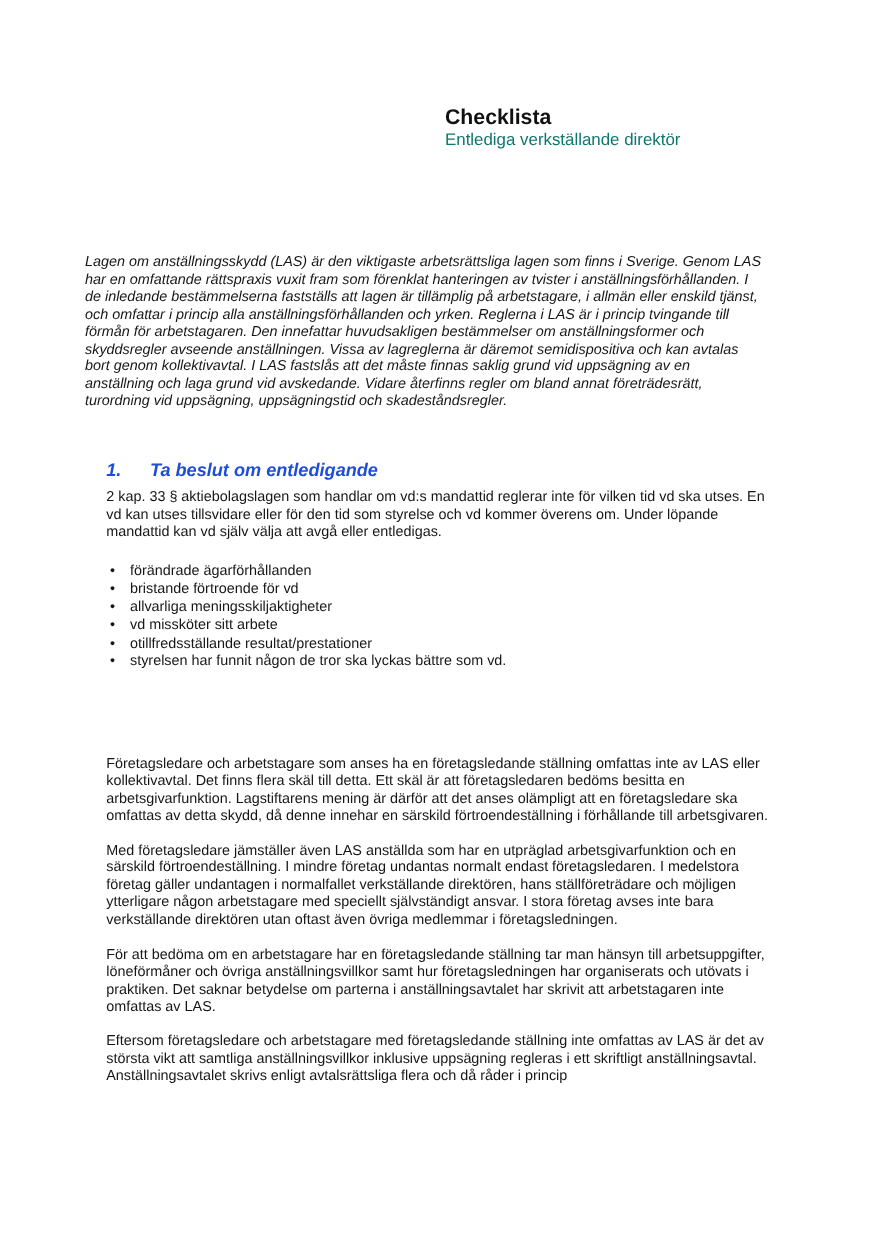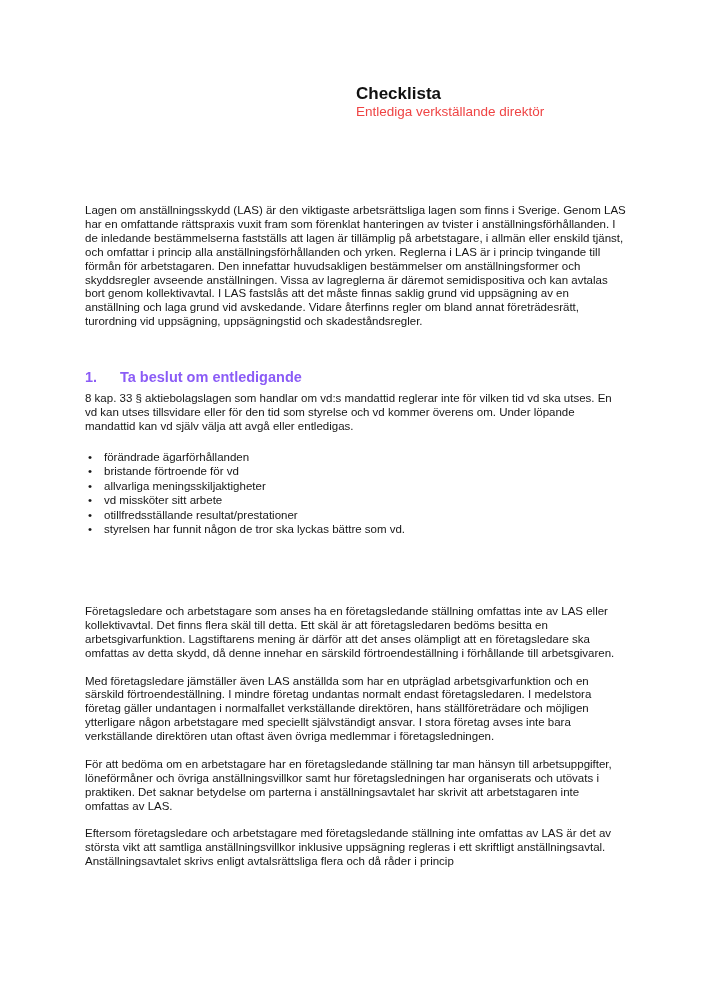--- a/index.html
+++ b/index.html
@@ -26,42 +26,44 @@
   .doc-title {
     margin: 0;
     font-size: 17px;
     line-height: 19px;
     font-weight: bold;
     color: #111111;
   }
   .doc-subtitle {
     font-size: 13.5px;
     line-height: 17px;
-    color: #ef4444;
+    color: #0f766e;
   }
   .intro {
     position: absolute;
-    left: 85px;
+    left: 68px;
     top: 204px;
     width: 541px;
     margin: 0;
+    font-style: italic;
   }
   .sec {
     position: absolute;
     left: 85px;
     width: 541px;
   }
   .sec-1 { top: 369px; }
   .sec-2 { top: 605px; }
   .sec h2 {
     margin: 0 0 6px 0;
     font-size: 14.5px;
     line-height: 17px;
     font-weight: bold;
-    color: #8b5cf6;
+    color: #1d4ed8;
+    font-style: italic;
   }
   .sec h2 .num {
     display: inline-block;
     width: 35px;
   }
   .sec p {
     margin: 0 0 13.9px 0;
   }
   .sec p.pre-list {
     margin-bottom: 13.9px;
@@ -106,21 +108,21 @@
     <h1 class="doc-title">Checklista</h1>
     <div class="doc-subtitle">Entlediga verkställande direktör</div>
   </header>
 
   <p class="intro">Lagen om anställningsskydd (LAS) är den viktigaste arbetsrättsliga lagen som finns i Sverige. Genom LAS har en omfattande rättspraxis vuxit fram som förenklat hanteringen av tvister i anställningsförhållanden. I de inledande bestämmelserna fastställs att lagen är tillämplig på arbetstagare, i allmän eller enskild tjänst, och omfattar i princip alla anställningsförhållanden och yrken. Reglerna i LAS är i princip tvingande till förmån för arbetstagaren. Den innefattar huvudsakligen bestämmelser om anställningsformer och skyddsregler avseende anställningen. Vissa av lagreglerna är däremot semidispositiva och kan avtalas bort genom kollektivavtal. I LAS fastslås att det måste finnas saklig grund vid uppsägning av en anställning och laga grund vid avskedande. Vidare återfinns regler om bland annat företrädesrätt, turordning vid uppsägning, uppsägningstid och skadeståndsregler.</p>
 
   <section class="sec sec-1">
     <h2>
       <span class="num">1.</span><span>Ta beslut om entledigande</span>
     </h2>
-    <p class="first-after-heading">8 kap. 33 § aktiebolagslagen som handlar om vd:s mandattid reglerar inte för vilken tid vd ska utses. En vd kan utses tillsvidare eller för den tid som styrelse och vd kommer överens om. Under löpande mandattid kan vd själv välja att avgå eller entledigas.</p>
+    <p class="first-after-heading">2 kap. 33 § aktiebolagslagen som handlar om vd:s mandattid reglerar inte för vilken tid vd ska utses. En vd kan utses tillsvidare eller för den tid som styrelse och vd kommer överens om. Under löpande mandattid kan vd själv välja att avgå eller entledigas.</p>
     <ul class="bullets">
       <li><span>förändrade ägarförhållanden</span></li>
       <li><span>bristande förtroende för vd</span></li>
       <li><span>allvarliga meningsskiljaktigheter</span></li>
       <li><span>vd missköter sitt arbete</span></li>
       <li><span>otillfredsställande resultat/prestationer</span></li>
       <li><span>styrelsen har funnit någon de tror ska lyckas bättre som vd.</span></li>
     </ul>
   </section>
 

